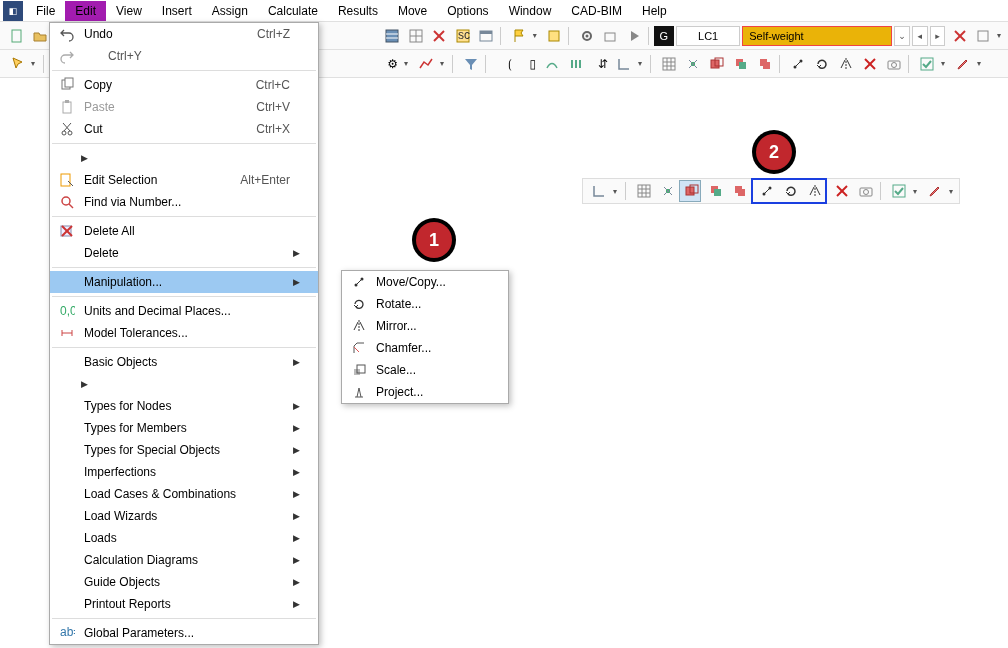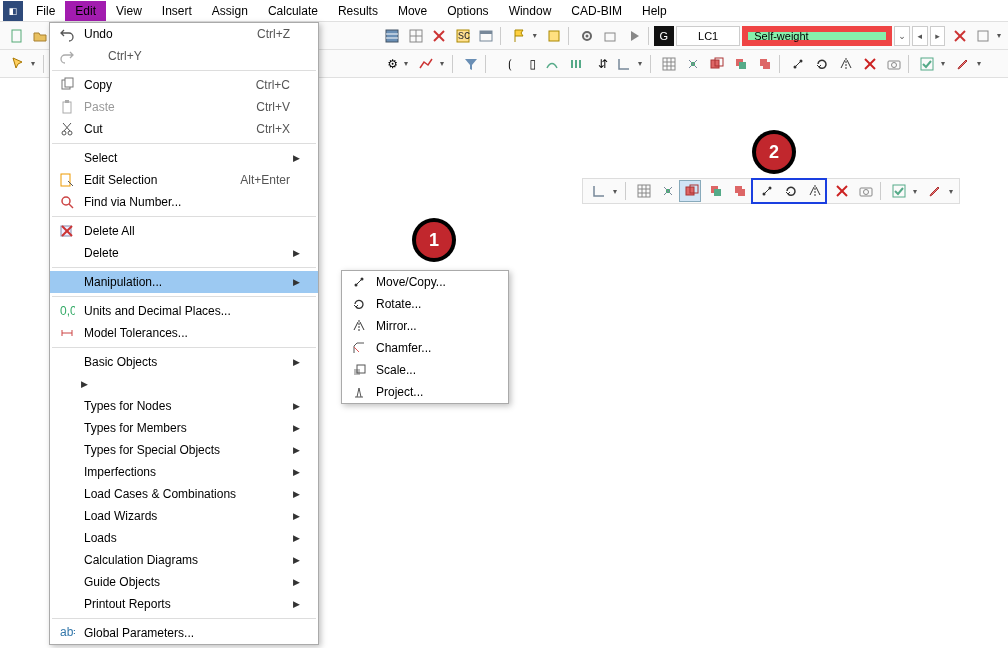--- a/index.html
+++ b/index.html
@@ -9,21 +9,21 @@
 .menubar .logo{width:20px;height:20px;background:#2e4a7a;margin:0 3px;display:inline-flex;align-items:center;justify-content:center;color:#fff;font-size:9px}
 .menubar .mitem{padding:3px 10px;cursor:default}
 .menubar .mitem.active{background:#a21caf}
 
 .toolbar{display:flex;height:28px;background:#fafafa;border-bottom:1px solid #e0e0e0;align-items:center;padding:0 4px;gap:2px}
 .tbtn{width:22px;height:22px;display:inline-flex;align-items:center;justify-content:flex-end;border:1px solid transparent;background:#fafafa}
 .tbtn svg{display:block}
 .tbsep{width:1px;height:18px;background:#ccc;margin:0 3px}
 .tdrop{width:10px;display:inline-flex;align-items:center;justify-content:center;font-size:8px;color:#555}
 .tlab{display:inline-flex;align-items:center;padding:0 6px;height:20px;background:#222;color:#fff;font-size:11px}
-.tlab.w{background:#86efac;color:#000;border:6px solid #ef4444;min-width:150px;justify-content:flex-start}
+.tlab.w{background:#eab308;color:#000;border:1px solid #ef4444;min-width:150px;justify-content:flex-start}
 .tnav{width:16px;height:20px;border:1px solid #ccc;background:#fff;display:inline-flex;align-items:center;justify-content:center;font-size:9px;color:#555}
 
 
 .menu{position:absolute;background:#fff;border:1px solid #aaa;box-shadow:2px 2px 6px rgba(0,0,0,.25);z-index:10}
 .menu .row{display:flex;align-items:center;height:22px;padding:0 18px 0 6px;white-space:nowrap}
 .menu .row.sel{background:#9cc9f2}
 .menu .row.disabled{color:#999}
 .menu .ico{width:22px;display:inline-flex;justify-content:center;font-size:13px;color:#555}
 .menu .lab{flex:1;padding:0 6px}
 .menu .sc{color:#555;padding-left:30px}
@@ -336,21 +336,20 @@
           <path d="M5 10L12 2M11 10L4 2" stroke="#555"></path>
         </svg>
       </span>
       <span class="lab">Cut</span>
       <span class="sc">Ctrl+X</span>
       <span class="arrow"></span>
     </div>
     <hr>
     <div class="row">
       <span class="ico"></span>
-      <span class="lab">Select</span>
       <span class="arrow">▶</span>
     </div>
     <div class="row">
       <span class="ico">
         <svg class="ico-svg" viewBox="0 0 16 16">
           <rect x="2" y="2" width="9" height="12" fill="none" stroke="#e90"></rect>
           <path d="M9 9l5 5" stroke="#555"></path>
         </svg>
       </span>
       <span class="lab">Edit Selection</span>

